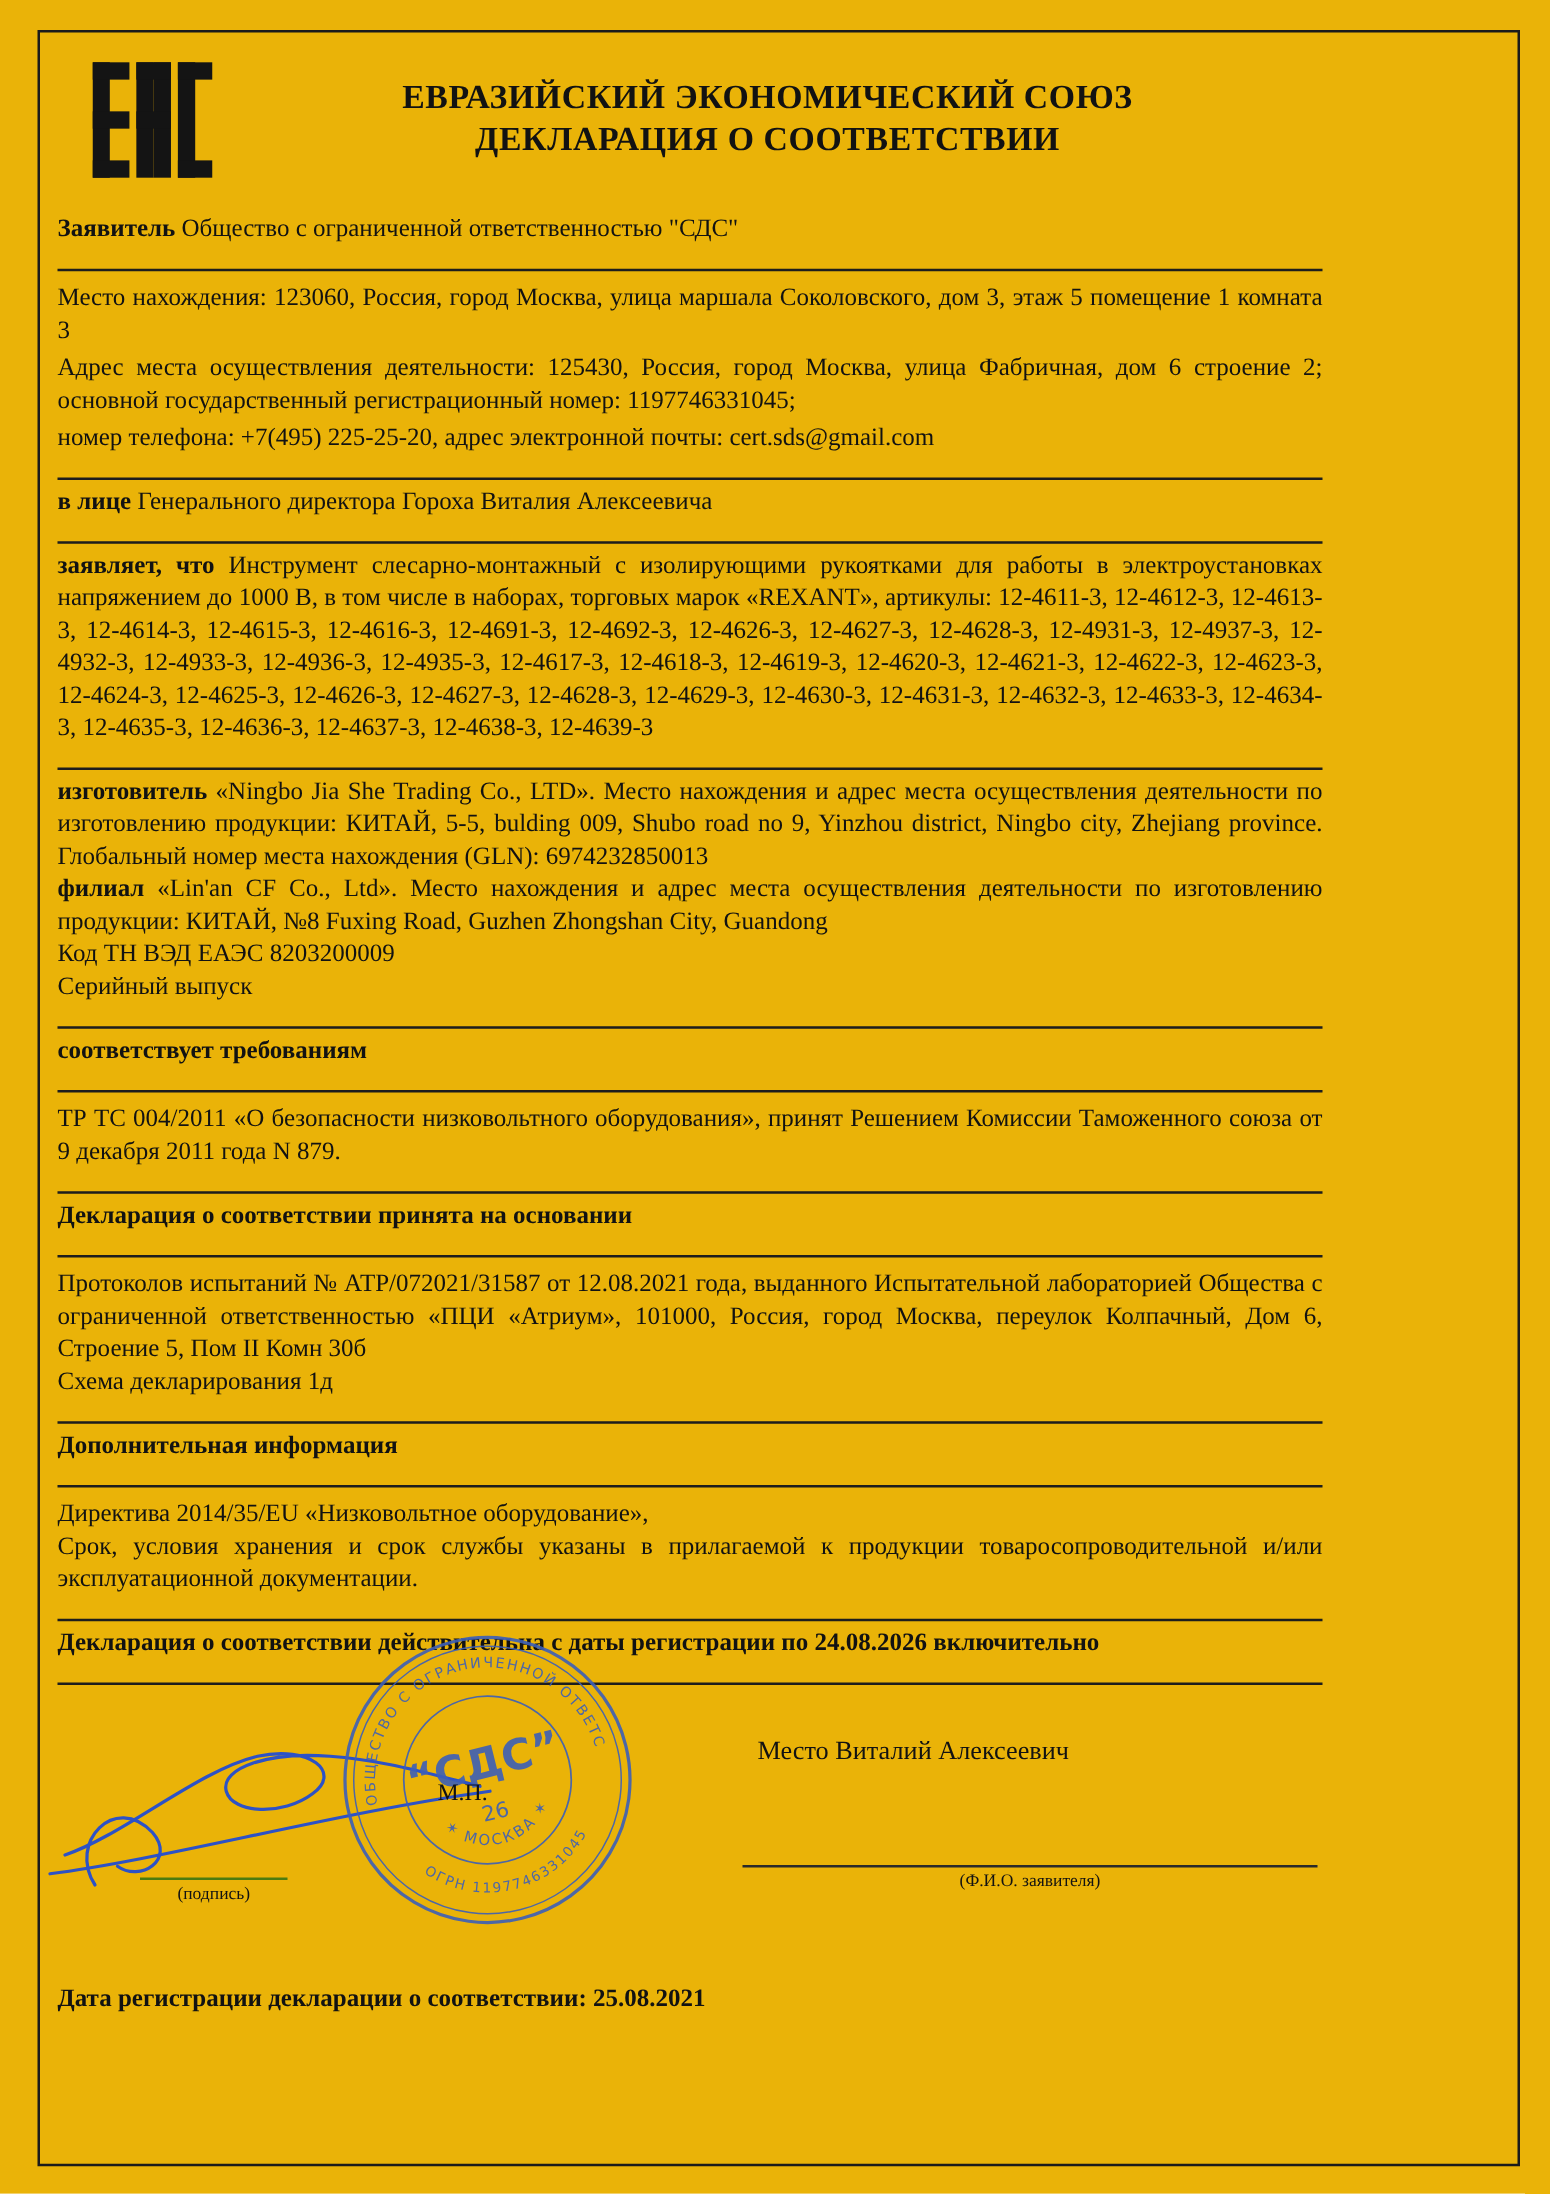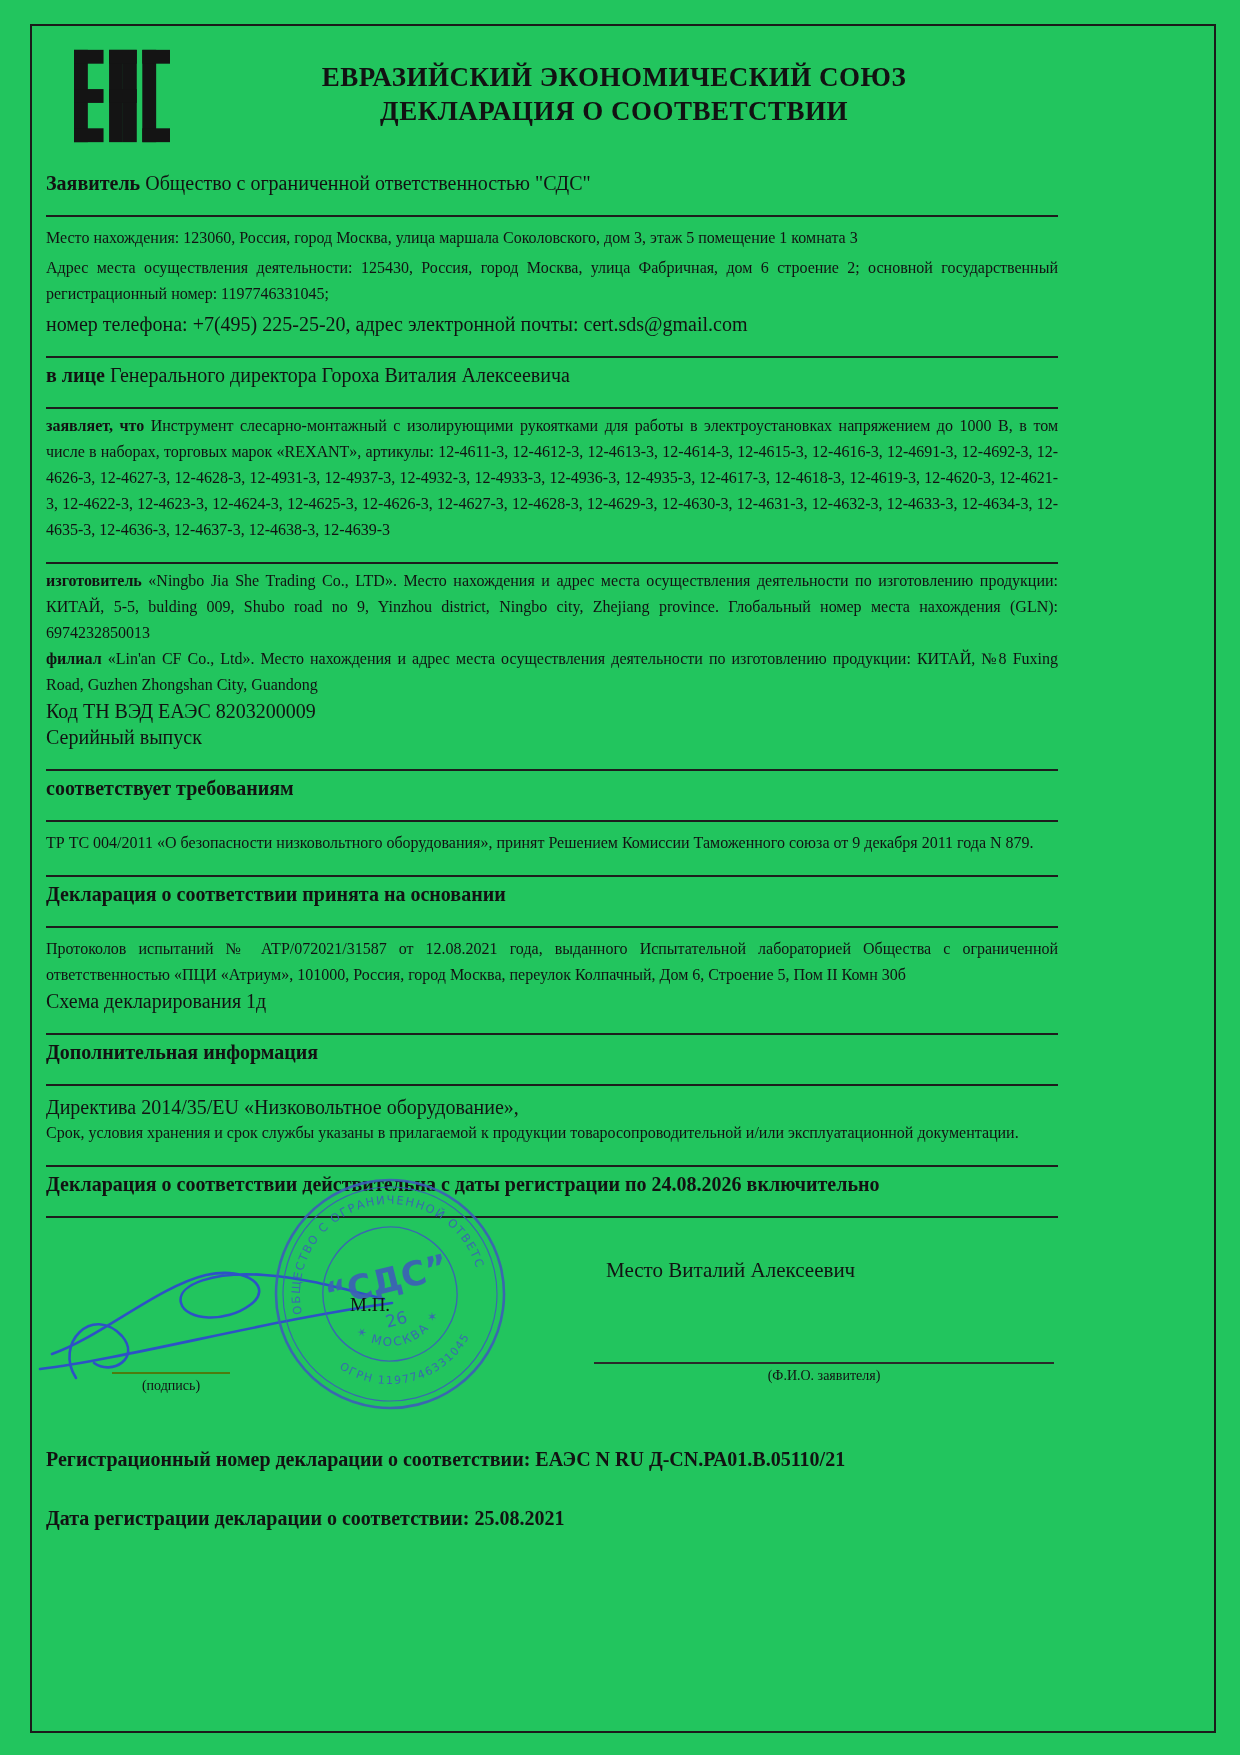--- a/index.html
+++ b/index.html
@@ -1,32 +1,32 @@
 <!DOCTYPE html>
 <html><head>
 <meta charset="utf-8">
 <style>
   * { margin:0; padding:0; box-sizing:border-box; }
   html,body { background:#ffffff; }
   .page {
-    position:relative; width:1240px; height:1755px; background:#22c55e;
+    position:relative; width:1240px; height:1755px; background:#eab308;
     font-family:"Liberation Serif", serif; color:#121212; overflow:hidden;
   }
   .frame {
     position:absolute; left:30px; top:24px; right:24px; bottom:22px;
     border:2px solid #1b1b1b; pointer-events:none;
   }
   .content { position:absolute; left:46px; top:48px; width:1012px; }
 
   header.doc-head { display:flex; align-items:flex-start; margin-bottom:26px; }
   .logo { width:96px; height:96px; margin-left:28px; flex:0 0 auto; }
   .titles { flex:1; text-align:center; padding-top:12px; }
   .title { font-size:27px; font-weight:bold; letter-spacing:.5px; line-height:34px; }
 
-  .p  { font-size:16px; line-height:26px; text-align:justify; }
+  .p  { font-size:20px; line-height:26px; text-align:justify; }
   .pl { font-size:20px; line-height:26px; }
   .b  { font-weight:bold; }
   .u  { border-bottom:2px solid #1d1d1d; padding-bottom:19px; }
   .mt4 { margin-top:4px; } .mt8 { margin-top:8px; }
 
   .sig-section { position:relative; height:198px; margin-top:6px; }
   .sig-svg { position:absolute; left:-12px; top:18px; width:370px; height:150px; }
   .stamp-wrap { position:absolute; left:224px; top:-50px; width:240px; height:240px; transform:rotate(-14deg); opacity:.9; }
   .mp { position:absolute; left:304px; top:70px; font-size:19px; color:#111; }
   .sign-caption-block { position:absolute; left:66px; top:148px; width:118px; border-top:2px solid #4d7c0f; text-align:center; }
@@ -142,16 +142,15 @@
       <div class="sign-caption-block">
         <div class="caption">(подпись)</div>
       </div>
 
       <div class="fio-name">Место Виталий Алексеевич</div>
       <div class="fio-block">
         <div class="caption">(Ф.И.О. заявителя)</div>
       </div>
     </section>
 
-    <p class="footer-line footer-reg">Регистрационный номер декларации о соответствии: ЕАЭС N RU Д-CN.РА01.В.05110/21</p>
     <p class="footer-line footer-date">Дата регистрации декларации о соответствии: 25.08.2021</p>
   </div>
 </div>
 
 </body></html>

